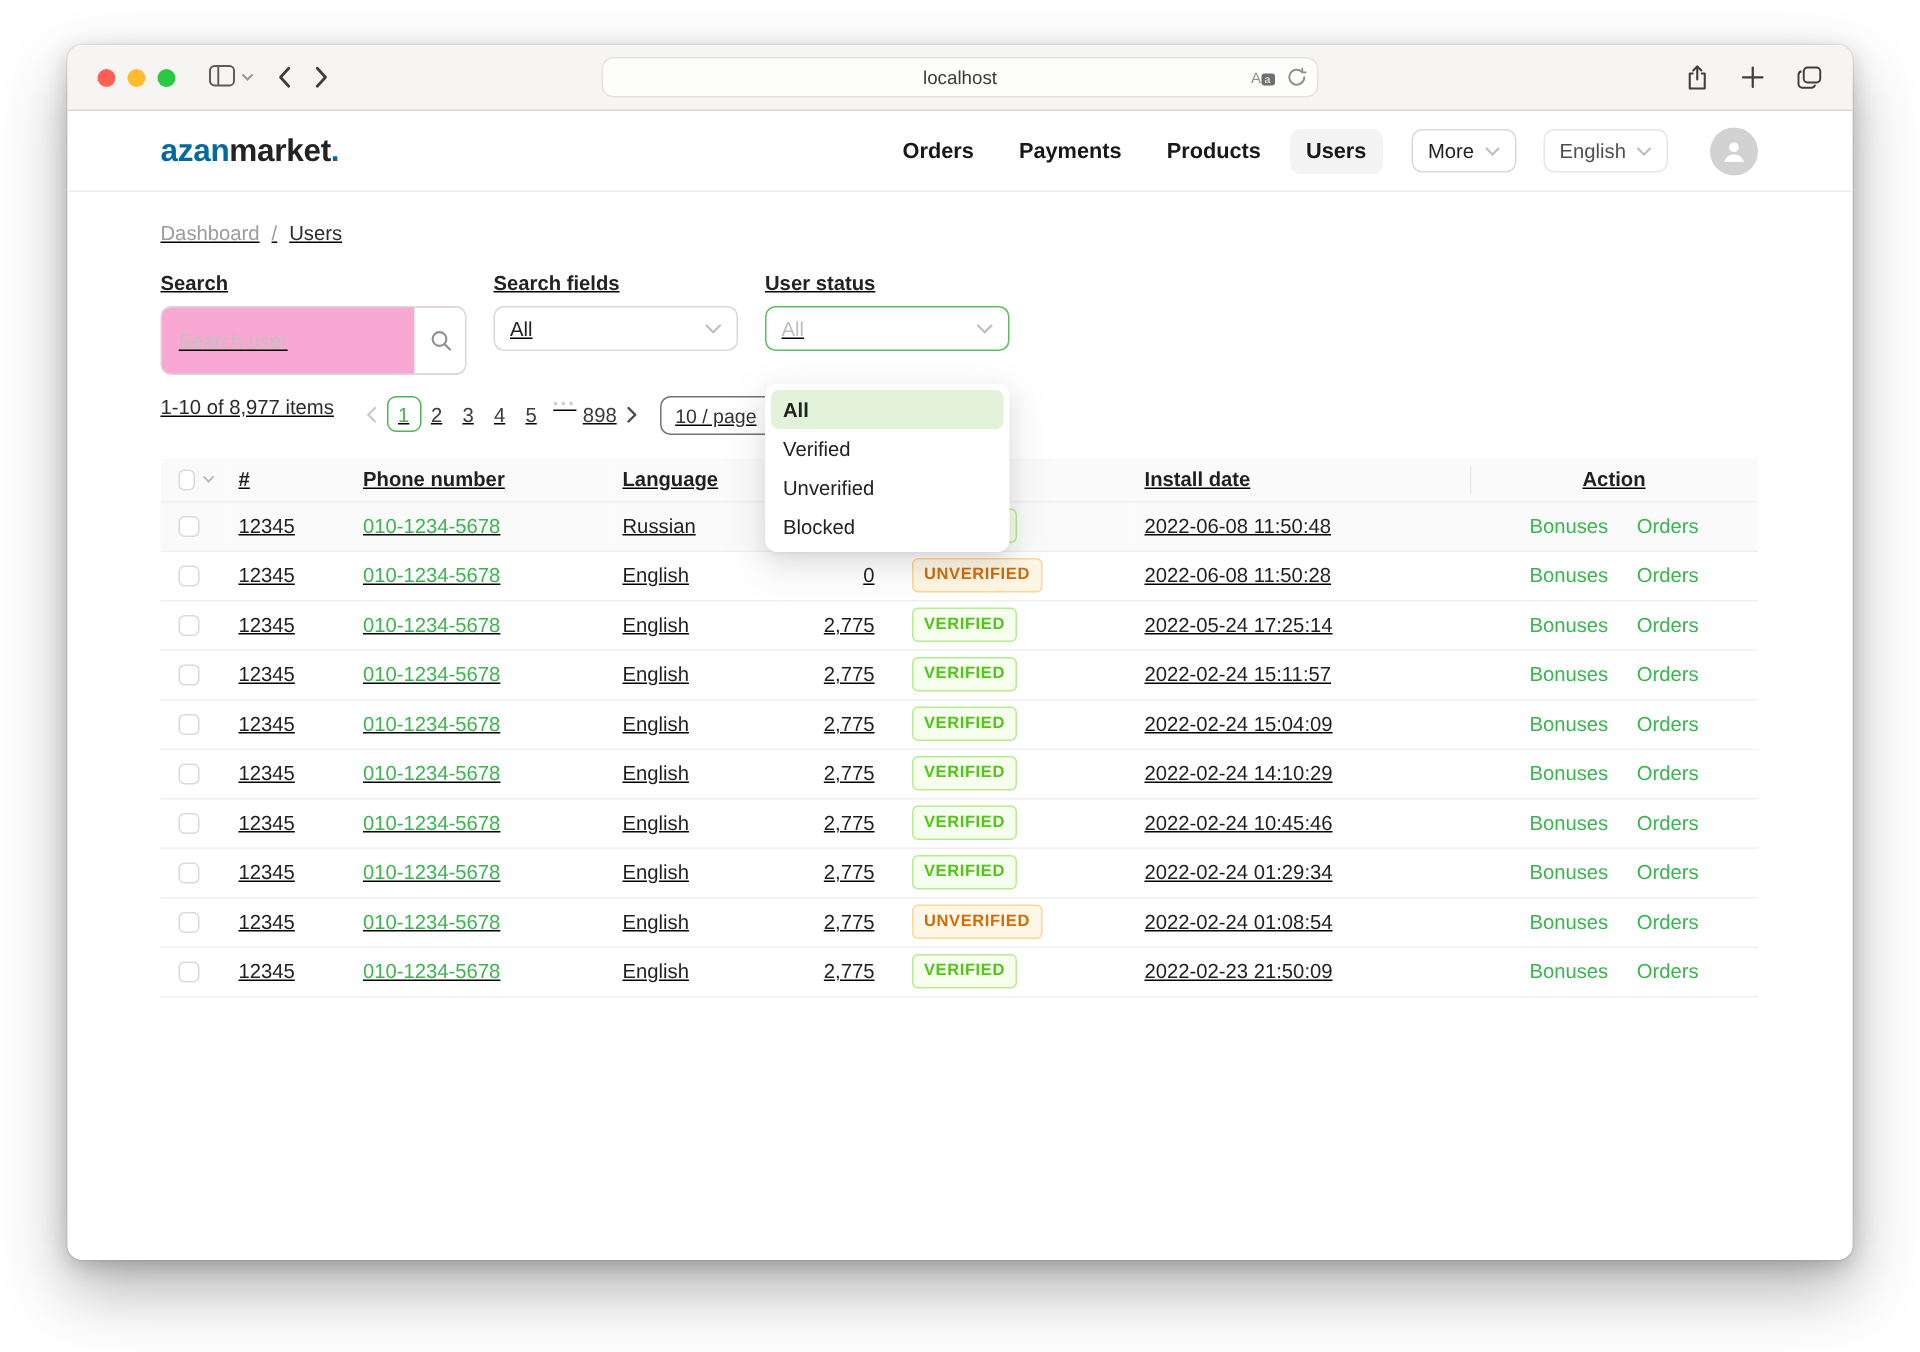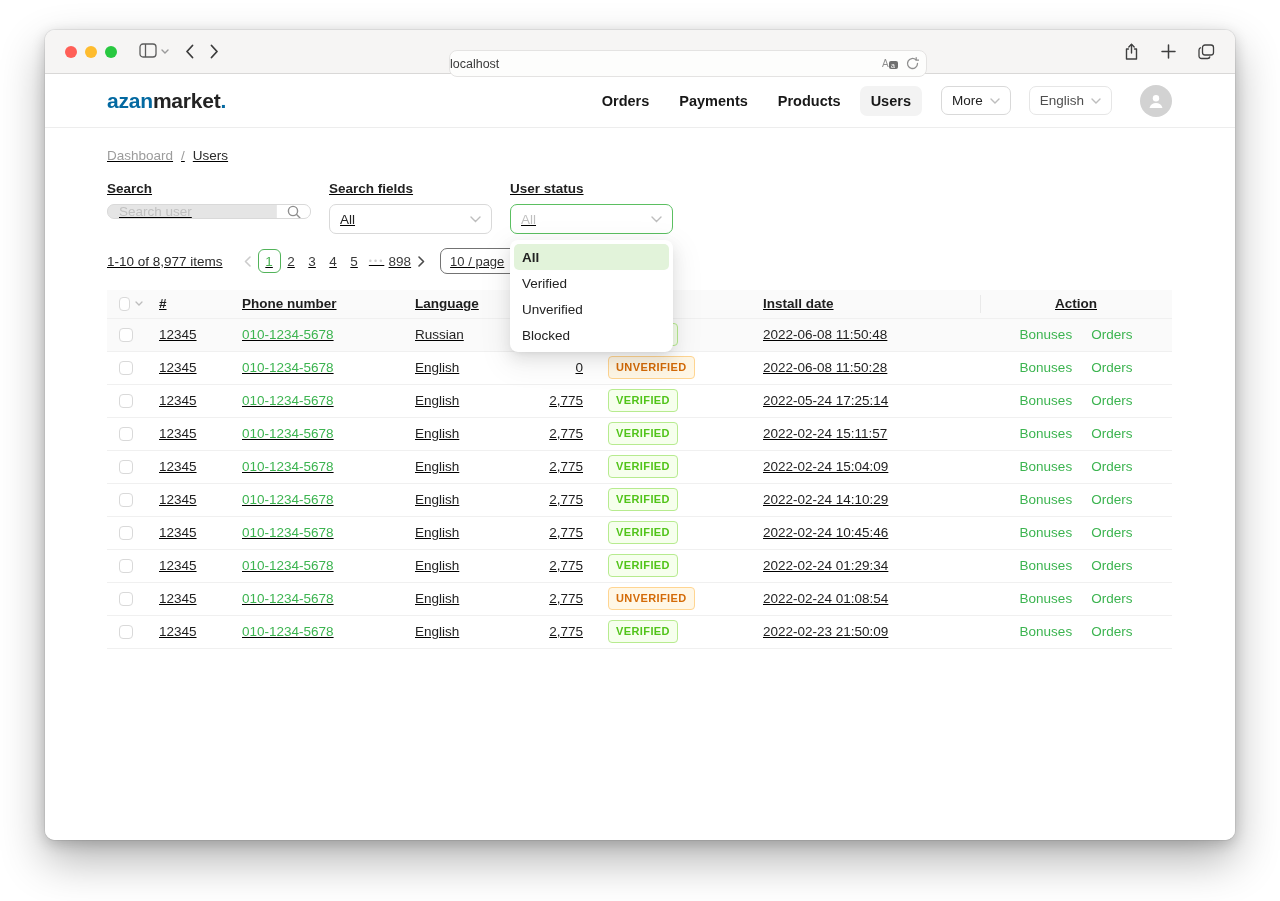--- a/index.html
+++ b/index.html
@@ -18,23 +18,23 @@
   
   .chrome {
     height:44px; flex:0 0 44px; background:#f6f5f4; border-bottom:1px solid #d9d8d7;
     display:flex; align-items:center; padding:0 20px; position:relative;
   }
   .lights { display:flex; gap:8px; }
   .light { width:12px; height:12px; border-radius:50%; border:none; }
   .chrome-left { display:flex; align-items:center; gap:16px; margin-left:22px; color:#5c5c5c; }
   .chrome-btn { display:flex; align-items:center; gap:4px; background:none; border:none; color:#444; cursor:default; }
   .urlbar {
-    position:absolute; left:50%; top:20px; transform:translateX(-50%);
+    position:absolute; left:50%; top:8px; transform:translateX(-50%);
     width:478px; height:27px; background:#fdfdfc; border:1px solid #e4e3e2; border-radius:8px;
-    display:flex; align-items:center; justify-content:flex-start; font-size:12.5px; color:#3a3a3a;margin-left:48px;
+    display:flex; align-items:center; justify-content:center; font-size:12.5px; color:#3a3a3a;
   }
   .urlbar-icons { position:absolute; right:7px; top:0; height:100%; display:flex; align-items:center; gap:7px; color:#8f8f8f; }
   .chrome-right { position:absolute; right:20px; display:flex; align-items:center; gap:22px; color:#3f3f3f; }
   
   .app-header { height:54px; flex:0 0 54px; background:#fff; border-bottom:1px solid #ededed;
     display:flex; align-items:center; padding:0 63px 0 62px; }
   .logo { font-size:21px; font-weight:700; letter-spacing:-.2px; color:#232323; white-space:nowrap; }
   .logo .green { color:#0369a1; }
   .nav { margin-left:auto; display:flex; align-items:center; gap:30px; }
   .nav-item { font-size:14.5px; font-weight:600; color:#181818; background:none; border:none; cursor:default; }
@@ -44,41 +44,41 @@
   .hdr-btn.lang { border-color:#e6e6e6; color:#4f4f4f; margin-left:18px; }
   .chev { color:#bdbdbd; display:inline-flex; }
   .avatar { width:32px; height:32px; border-radius:50%; background:#d2d2d2; margin-left:28px;
     display:flex; align-items:center; justify-content:center; flex:0 0 32px; }
   
   .content { flex:1; padding:0 63px 0 62px; position:relative; background:#fff;text-decoration:underline; }
   .breadcrumb { margin-top:20px; display:flex; gap:8px; font-size:13.5px; color:#9c9c9c; }
   .breadcrumb .current { color:#2b2b2b; font-weight:500; }
   .filters { display:flex; gap:18px; margin-top:18px; }
   .filter-label { font-size:13.5px; font-weight:600; color:#222; margin-bottom:8px; }
-  .search-box { width:204px; height:15px; border:1px solid #d9d9d9; border-radius:7px; background:#e5e5e5;
+  .search-box { width:204px; height:46px; border:1px solid #d9d9d9; border-radius:7px; background:#f9a8d4;
     display:flex; overflow:hidden; }
   .search-box input { border:none; outline:none; flex:1; padding:0 11px; font-size:13.5px; color:#333;
     font-family:inherit; background:transparent; min-width:0; }
   .search-box input::placeholder { color:#c1c1c1; }
   .search-btn { width:34px; height:100%; border:none; border-left:1px solid #e9e9e9; background:#fff;
     display:flex; align-items:center; justify-content:center; color:#8e8e8e; }
   .select { width:163px; height:30px; border:1px solid #d9d9d9; border-radius:7px; background:#fff;
     display:flex; align-items:center; justify-content:space-between; padding:0 10px; font-size:13.5px; }
   .select .val { color:#222; font-weight:500; }
   .select.green { border-color:#5bbf61; }
   .select.green .val { color:#bfbfbf; font-weight:400; }
   .us-wrap { position:relative; width:163px; }
   .dropdown { position:absolute; top:calc(100% + 6px); left:0; width:163px; background:#fff; border-radius:8px;
     padding:4px; z-index:60;
     box-shadow:0 6px 16px rgba(0,0,0,.09), 0 3px 6px -4px rgba(0,0,0,.12), 0 9px 28px 8px rgba(0,0,0,.05); }
   .dd-option { height:26px; display:flex; align-items:center; padding:0 8px; font-size:13.5px; color:#222;
     border-radius:5px; }
   .dd-option.selected { background:#e2f3da; font-weight:600; }
   
-  .pagination { margin-top:14px; display:flex; align-items:center; font-size:13.5px; color:#2b2b2b; }
+  .pagination { margin-top:14px; display:flex; align-items:flex-start; font-size:13.5px; color:#2b2b2b; }
   .pag-summary { margin-right:14px; }
   .pag-item { min-width:21px; height:24px; display:flex; align-items:center; justify-content:center;
     font-weight:500; color:#3a3a3a; background:none; border:none; font-size:13.5px; }
   .pag-item.arrow { color:#cccccc; }
   .pag-item.arrow.next { color:#4a4a4a; }
   .pag-item.active { border:1px solid #52b35a; color:#48b251; border-radius:6px; width:23px; min-width:23px; }
   .pag-ellipsis { color:#cfcfcf; font-size:9px; letter-spacing:2px; min-width:24px; text-align:center; }
   .pag-size { margin-left:8px; height:26px; border:1px solid #737373; border-radius:7px; background:#fff;
     display:flex; align-items:center; gap:8px; padding:0 9px; font-size:13px; color:#333; }
   

